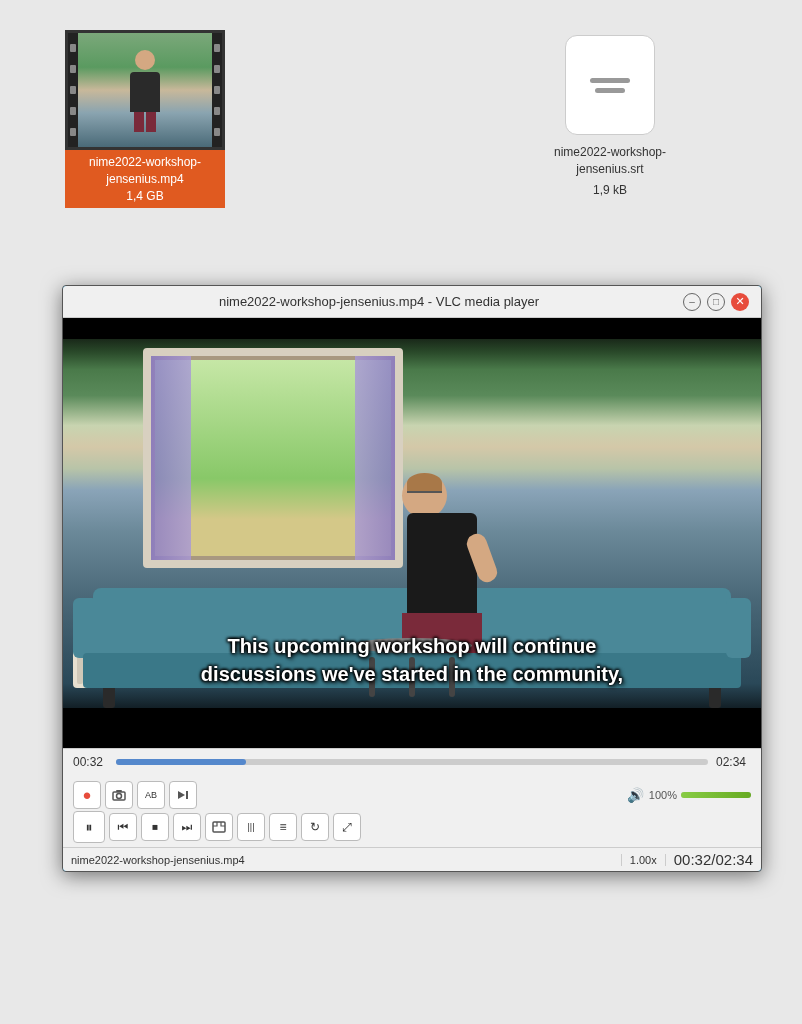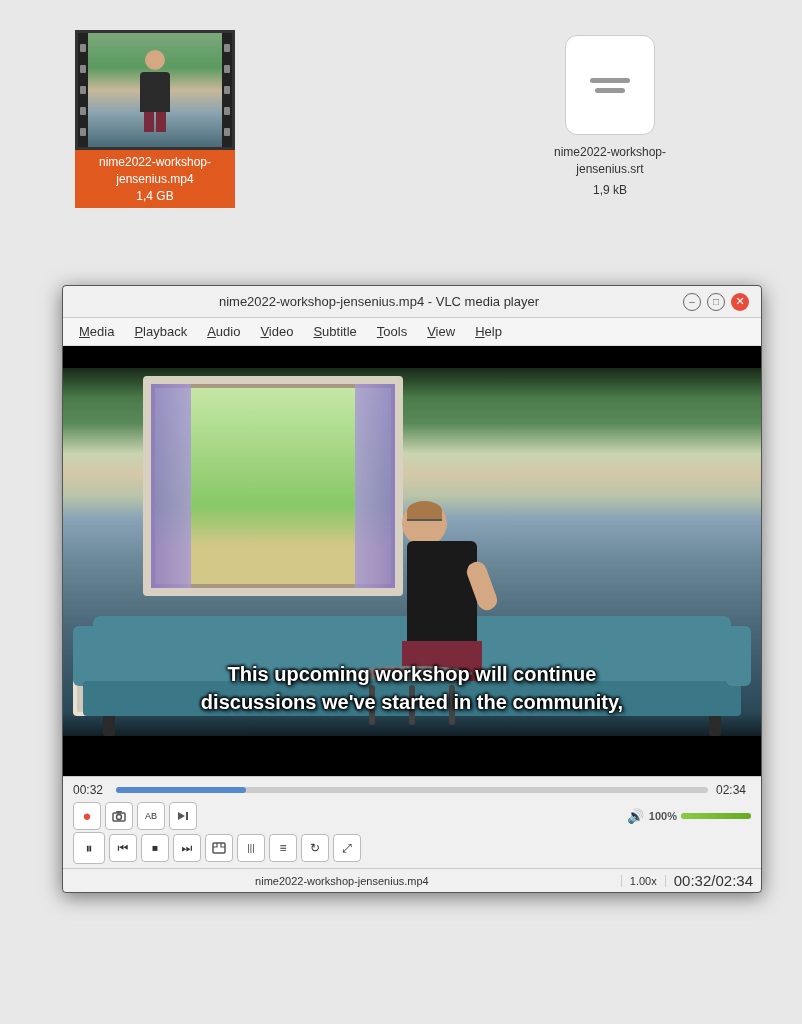--- a/index.html
+++ b/index.html
@@ -23,21 +23,21 @@
     .file-icon {
       position: absolute;
       display: flex;
       flex-direction: column;
       align-items: center;
       width: 160px;
     }
 
     .file-icon-video {
       top: 30px;
-      left: 75px;
+      left: 65px;
     }
 
     .file-icon-srt {
       top: 30px;
       left: 530px;
     }
 
     .video-thumbnail {
       width: 160px;
       height: 120px;
@@ -534,21 +534,21 @@
     .vlc-controls {
       background: #f0f0f0;
       padding: 6px 10px 4px;
       border-top: 1px solid #ccc;
     }
 
     .progress-bar-row {
       display: flex;
       align-items: center;
       gap: 8px;
-      margin-bottom: 5px;
+      margin-bottom: 12px;
     }
 
     .time-label {
       font-size: 12px;
       color: #333;
       min-width: 35px;
     }
 
     .progress-track {
       flex: 1;
@@ -611,21 +611,20 @@
     }
 
     .volume-icon {
       font-size: 14px;
       color: #555;
     }
 
     .volume-label {
       font-size: 11px;
       color: #555;
-      font-weight: bold;
     }
 
     .volume-track {
       width: 70px;
       height: 6px;
       background: #ccc;
       border-radius: 3px;
       position: relative;
     }
 
@@ -646,21 +645,20 @@
       border-top: 1px solid #ccc;
       border-radius: 0 0 4px 4px;
     }
 
     .status-filename {
       flex: 1;
       font-size: 11px;
       color: #333;
       border-right: 1px solid #ccc;
       padding-right: 8px;
-      text-align: center;
     }
 
     .status-speed {
       font-size: 11px;
       color: #333;
       padding: 0 8px;
       border-right: 1px solid #ccc;
     }
 
     .status-time {
@@ -731,30 +729,20 @@
 
     <div class="vlc-titlebar">
       <div class="vlc-title">nime2022-workshop-jensenius.mp4 - VLC media player</div>
       <div class="titlebar-controls">
         <button class="titlebar-btn titlebar-btn-minimize">–</button>
         <button class="titlebar-btn titlebar-btn-maximize">□</button>
         <button class="titlebar-btn titlebar-btn-close">✕</button>
       </div>
     </div>
 
-    <div class="vlc-menubar">
-      <div class="menu-item"><u>M</u>edia</div>
-      <div class="menu-item"><u>P</u>layback</div>
-      <div class="menu-item"><u>A</u>udio</div>
-      <div class="menu-item"><u>V</u>ideo</div>
-      <div class="menu-item"><u>S</u>ubtitle</div>
-      <div class="menu-item"><u>T</u>ools</div>
-      <div class="menu-item"><u>V</u>iew</div>
-      <div class="menu-item"><u>H</u>elp</div>
-    </div>
 
     <div class="vlc-video">
       <div class="black-bar-top"></div>
 
       <div class="video-bg"></div>
 
       <div class="scene-window">
         <div class="scene-window-frame"></div>
         <div class="scene-curtain-left"></div>
         <div class="scene-curtain-right"></div>

